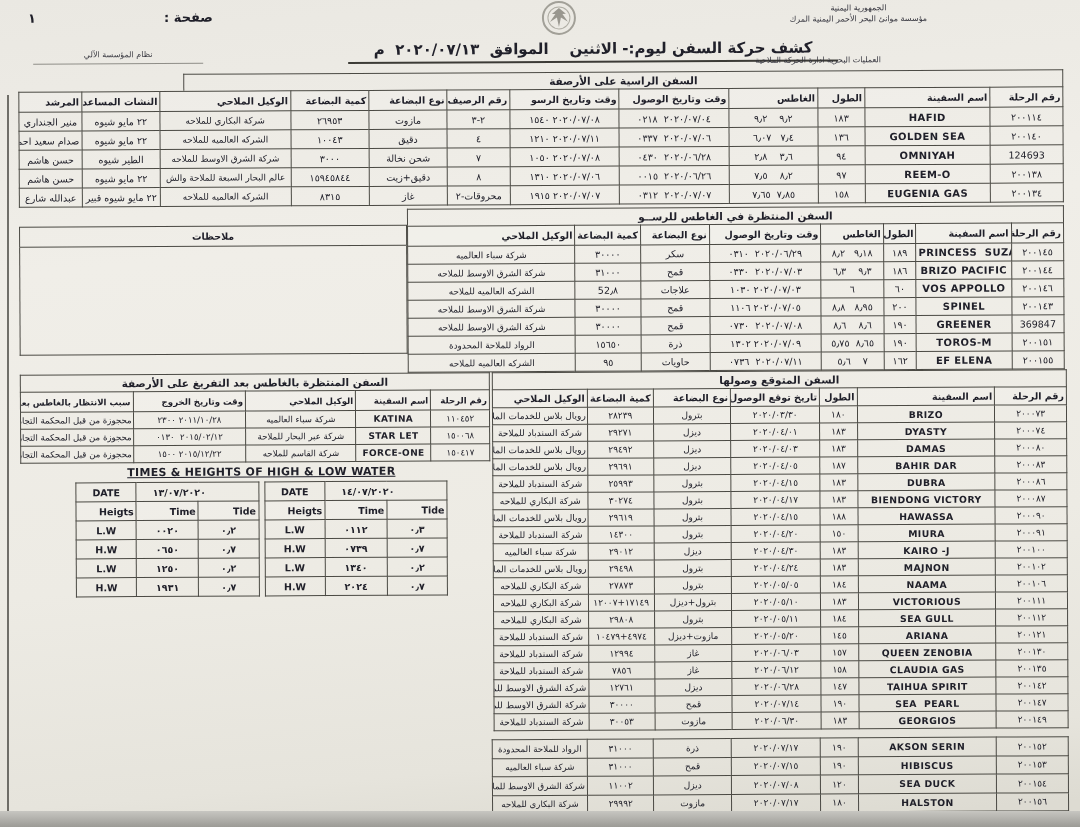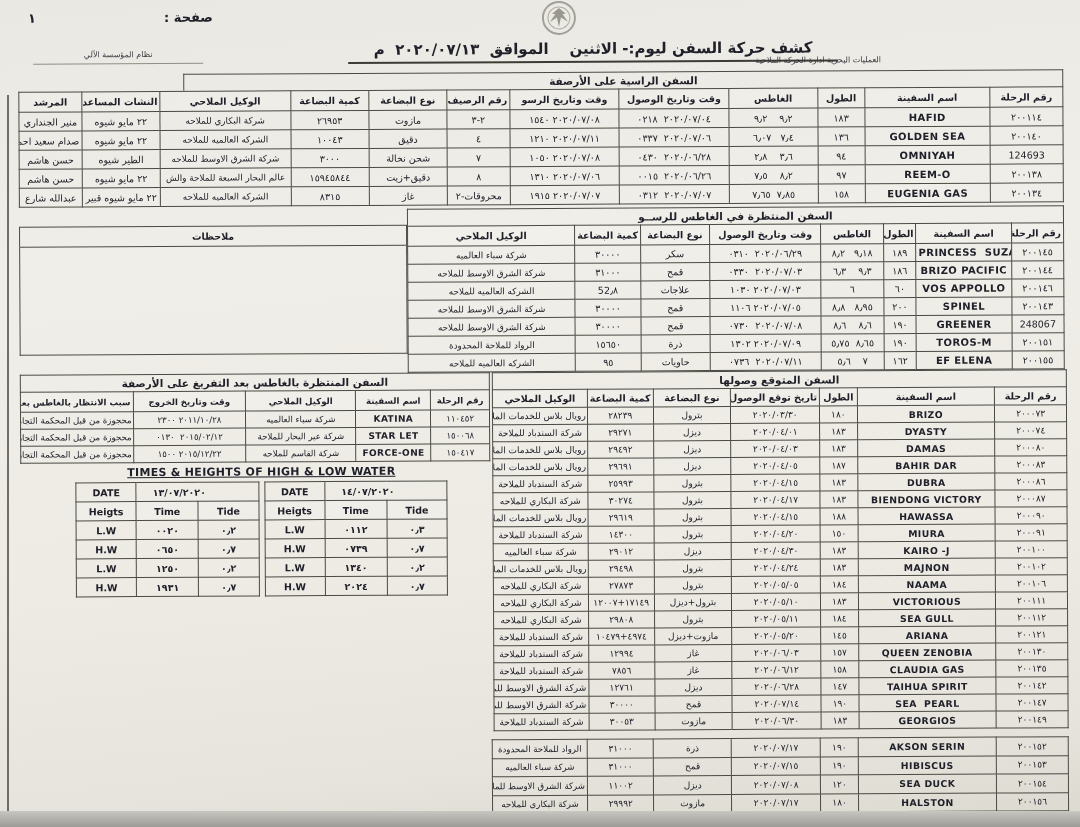--- a/index.html
+++ b/index.html
@@ -28,21 +28,21 @@
   .deptline{position:absolute;left:750px;top:57px;width:140px;font-size:8px;color:#33333c;text-align:center;}
   .title{position:absolute;left:350px;top:40px;width:490px;text-align:center;
     font-size:15px;font-weight:bold;white-space:pre;unicode-bidi:plaintext;
     border-bottom:2px solid #3c3b36;padding-bottom:3px;}
   .emblem{position:absolute;left:541px;top:-6px;width:40px;height:44px;opacity:.75;}
 
   
   table{border-collapse:collapse;table-layout:fixed;width:100%;}
   th,td{border:1px solid #4b4a44;overflow:hidden;white-space:pre;text-align:center;
     unicode-bidi:plaintext;padding:0 2px;}
-  th{font-weight:bold;font-size:9.5px;background:rgba(255,255,255,.12);}
+  th{font-weight:bold;font-size:9.5px;background:rgba(255,255,255,.12);text-align:right;}
   td{font-size:9.5px;}
   td.c-ship{font-weight:bold;font-size:10px;letter-spacing:.4px;}
   td.c-agent{font-size:8.8px;}
   .band{border:1.5px solid #4b4a44;border-bottom:none;height:16px;line-height:16px;
     text-align:center;font-weight:bold;font-size:10.5px;}
   section{position:absolute;}
   .outer{border:1.5px solid #4b4a44;}
 
   
   #t1{left:20px;top:72px;width:1045px;}
@@ -86,20 +86,24 @@
 <body>
 
 <div class="paper">
   <div class="content">
 
     <div class="pageno">
       <span>صفحة :</span>
       <span>١</span>
     </div>
     <div class="sysline">نظام المؤسسة الآلي</div>
+    <div class="orgblock">
+      <div>الجمهورية اليمنية</div>
+      <div>مؤسسة موانئ البحر الأحمر اليمنية المرك</div>
+    </div>
     <svg class="emblem" viewBox="0 0 40 40">
       <circle cx="20" cy="22" r="16" fill="none" stroke="#8a887f" stroke-width="2"></circle>
       <circle cx="20" cy="22" r="11" fill="none" stroke="#9b998f" stroke-width="1"></circle>
       <path d="M20 12 L27 18 L23.5 18 L29 26 L22 21.5 L20 31 L18 21.5 L11 26 L16.5 18 L13 18 Z" fill="#6b695f" opacity="0.85"></path>
     </svg>
     <div class="title">كشف حركة السفن ليوم:- الاثنين    الموافق  ٢٠٢٠/٠٧/١٣  م</div>
     <div class="deptline">العمليات البحرية ادارة الحركة الملاحية</div>
 
     <section id="t1">
       <div class="band">السفن الراسية على الأرصفة</div>
@@ -270,21 +274,21 @@
                 <td class="c-trip">٢٠٠١٤٣</td>
                 <td class="c-ship">SPINEL</td>
                 <td class="c-length">٢٠٠</td>
                 <td class="c-draft">٨٫٩٥   ٨٫٨</td>
                 <td class="c-arrival">٢٠٢٠/٠٧/٠٥ ١١٠٦</td>
                 <td class="c-type">قمح</td>
                 <td class="c-qty">٣٠٠٠٠</td>
                 <td class="c-agent">شركة الشرق الاوسط للملاحه</td>
               </tr>
               <tr>
-                <td class="c-trip">248067</td>
+                <td class="c-trip">369847</td>
                 <td class="c-ship">GREENER</td>
                 <td class="c-length">١٩٠</td>
                 <td class="c-draft">٨٫٦    ٨٫٦</td>
                 <td class="c-arrival">٢٠٢٠/٠٧/٠٨  ٠٧٣٠</td>
                 <td class="c-type">قمح</td>
                 <td class="c-qty">٣٠٠٠٠</td>
                 <td class="c-agent">شركة الشرق الاوسط للملاحه</td>
               </tr>
               <tr>
                 <td class="c-trip">٢٠٠١٥١</td>

